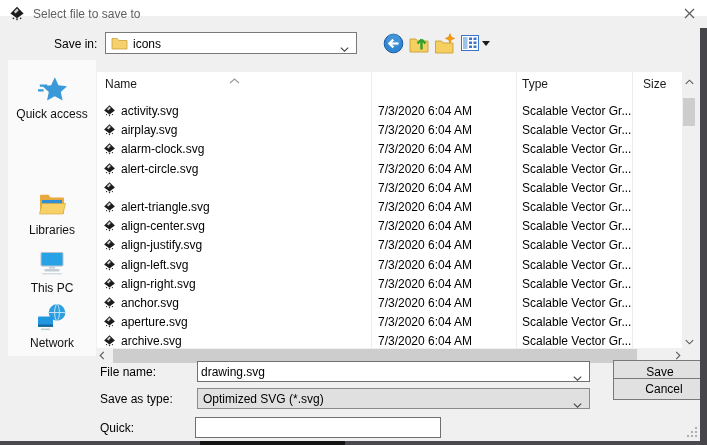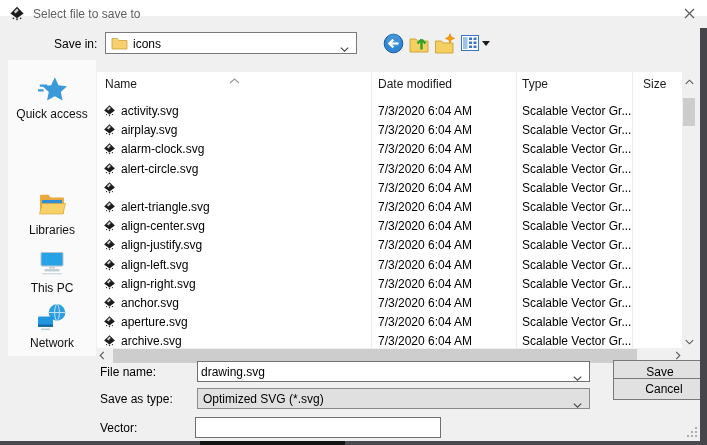--- a/index.html
+++ b/index.html
@@ -201,21 +201,20 @@
   <div class="col-line" style="left:419px;"></div>
   <div class="col-line" style="left:535px;"></div>
 
   <span class="sort-caret">
     <svg width="11" height="6" viewBox="0 0 11 6">
         <path d="M1 5 L5.5 1 L10 5" fill="none" stroke="#9b9b9b" stroke-width="1.1"></path>
       </svg>
   </span>
 
   <div class="hdr-cell" style="left:8px;width:260px;">Name</div>
-  <div class="hdr-cell" style="left:281px;width:132px;">Date modified</div>
   <div class="hdr-cell" style="left:425px;width:104px;">Type</div>
   <div class="hdr-cell" style="left:546px;width:36px;">Size</div>
 
   <div class="rows">
       <div class="frow" style="top: 29px;">
     <span class="fic">
       <svg width="13" height="14" viewBox="0 0 16 16">
             <path d="M8 .8 L14.6 7.4 L8 12.2 L1.4 7.4 Z" fill="#1c1c1c"></path>
             <path d="M4.9 5.7 L8 2.6 l1.7 1.7 -3.1 3.1 z" fill="#ced3d8"></path>
             <path d="M6.8 12.5 h2.4 l-1.2 2.3 z" fill="#1c1c1c"></path>
@@ -438,21 +437,21 @@
 <span class="abs frm-label lbl-type">Save as type:</span>
 <div class="abs field fld-type">
   <span class="ftext">Optimized SVG (*.svg)</span>
   <span class="abs combo-chev">
     <svg width="9" height="5" viewBox="0 0 9 5">
         <path d="M.8.6 L4.5 4.2 L8.2.6" fill="none" stroke="#444" stroke-width="1.1"></path>
       </svg>
   </span>
 </div>
 
-<span class="abs frm-label lbl-title">Vector:</span>
+<span class="abs frm-label lbl-title">Quick:</span>
 <div class="abs field fld-title">
   <input type="text" value="" style="">
 </div>
 
 <button class="abs btn btn-save">Save</button>
 <button class="abs btn btn-cancel">Cancel</button>
 
 <span class="abs grip">
   <svg width="11" height="11" viewBox="0 0 11 11">
       <g fill="#aeaeae">

